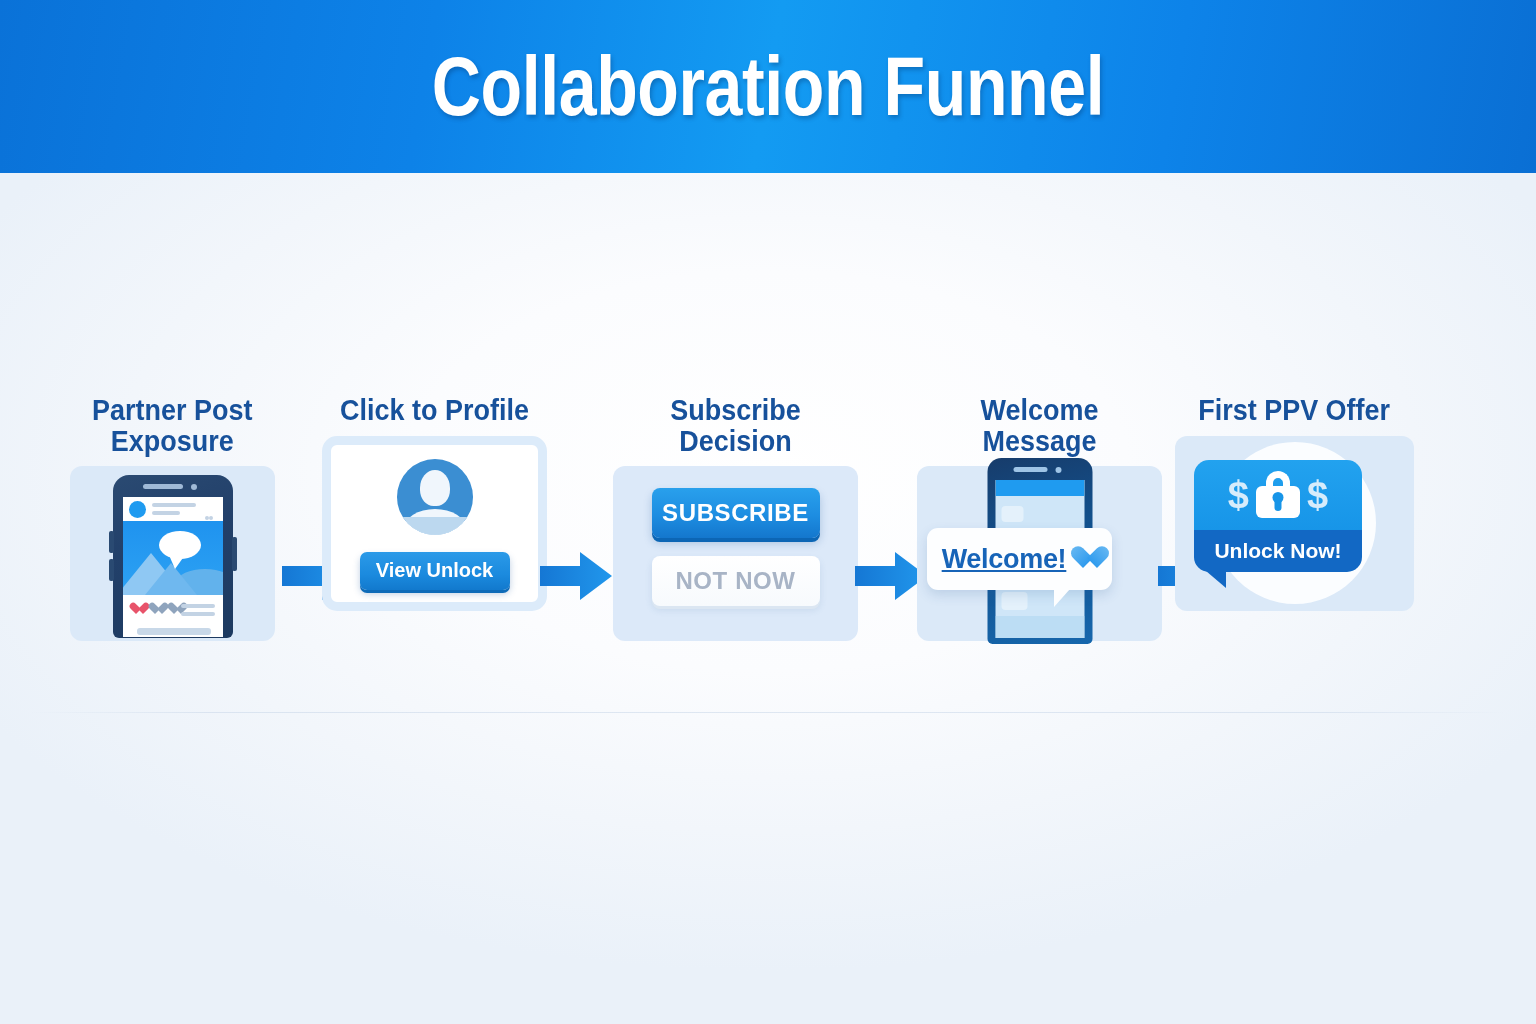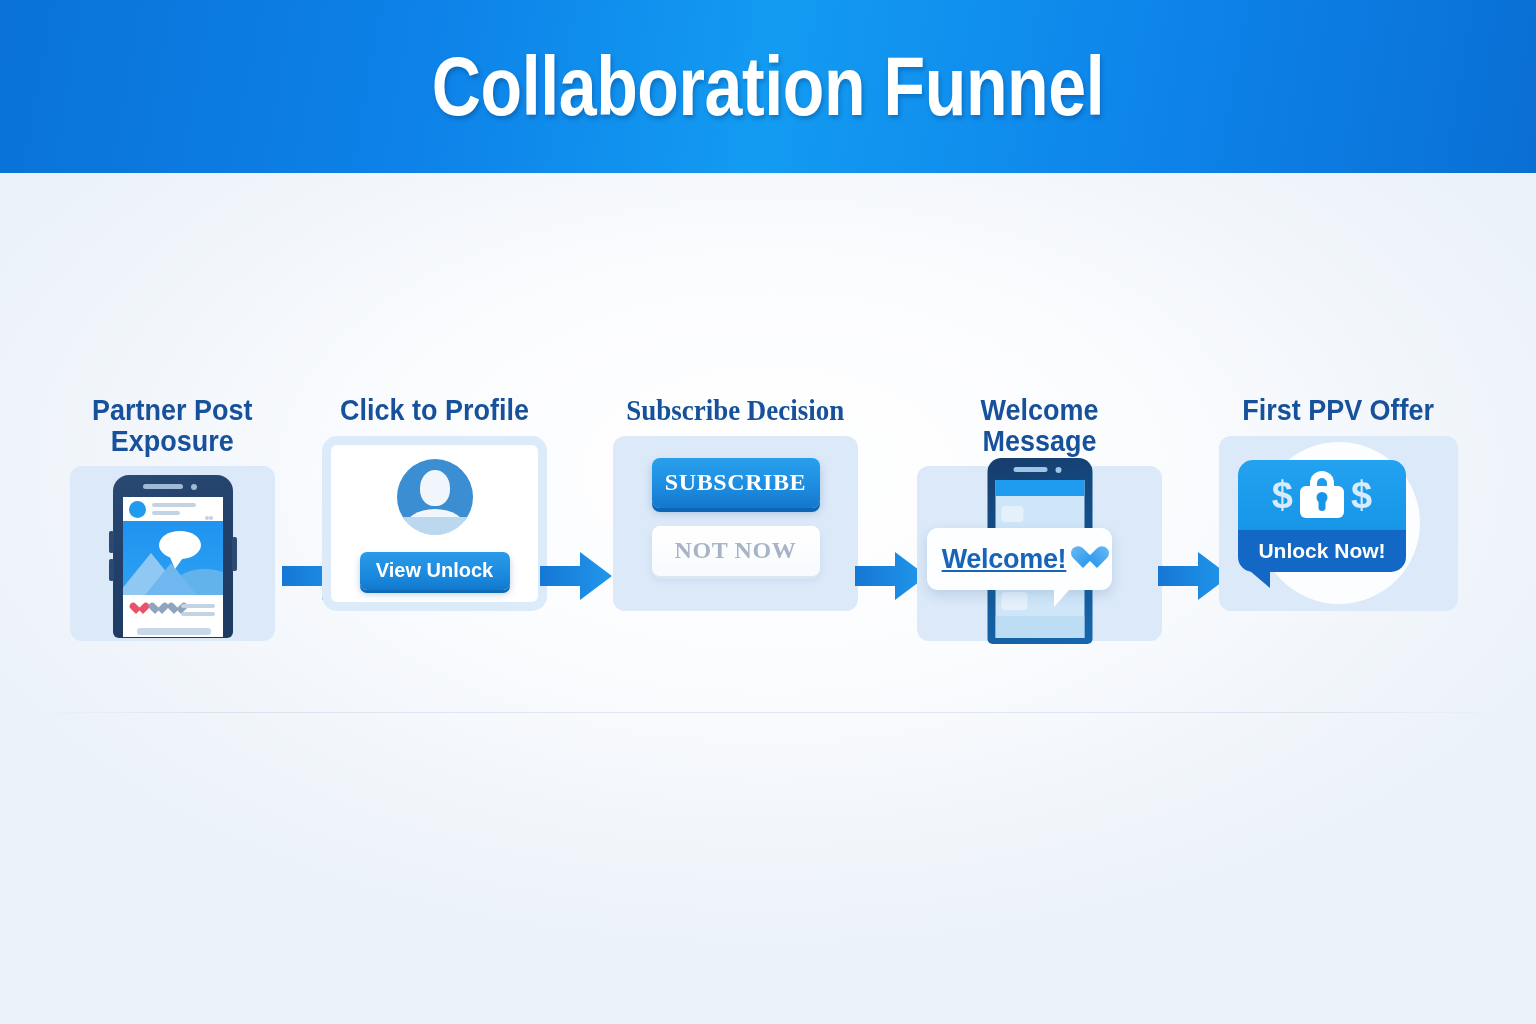--- a/index.html
+++ b/index.html
@@ -330,21 +330,21 @@
       <defs>
           <linearGradient id="ag2" x1="0" y1="0" x2="1" y2="0">
         <stop offset="0" stop-color="#1577d4"></stop>
             <stop offset="1" stop-color="#2197ec"></stop>
           </linearGradient>
         </defs>
       <path d="M0 16 H40 V2 L72 26 L40 50 V36 H0 Z" fill="url(#ag2)"></path>
     </svg>
   </div>
 
-  <div class="step" style="left:613px; width:245px;font-family:Liberation Serif, serif;">
+  <div class="step" style="left:613px; width:245px;">
     <div class="step-label">Subscribe Decision</div>
     <div class="card card-tint2" style="width:245px; height:175px;">
       <div class="btn-sub">SUBSCRIBE</div>
       <div class="btn-not">NOT NOW</div>
     </div>
   </div>
 
   <div class="arrow" style="left:855px;">
     <svg viewBox="0 0 72 52">
       <defs>
@@ -382,21 +382,21 @@
       <defs>
           <linearGradient id="ag4" x1="0" y1="0" x2="1" y2="0">
         <stop offset="0" stop-color="#1577d4"></stop>
             <stop offset="1" stop-color="#2197ec"></stop>
           </linearGradient>
         </defs>
       <path d="M0 16 H40 V2 L72 26 L40 50 V36 H0 Z" fill="url(#ag4)"></path>
     </svg>
   </div>
 
-  <div class="step" style="left:1219px; width:239px;">
+  <div class="step" style="left:1175px; width:239px;">
     <div class="step-label">First PPV Offer</div>
     <div class="card card-tint" style="width:239px; height:175px; overflow:visible; border-radius:12px;">
       <div class="ppv-circle"></div>
       <div class="ppv-bubble">
         <div class="ppv-top">
           <span class="dollar">$</span>
           <span class="lock">
             <span class="lock-shackle"></span>
             <span class="lock-body"></span>
             <span class="lock-key"></span>

